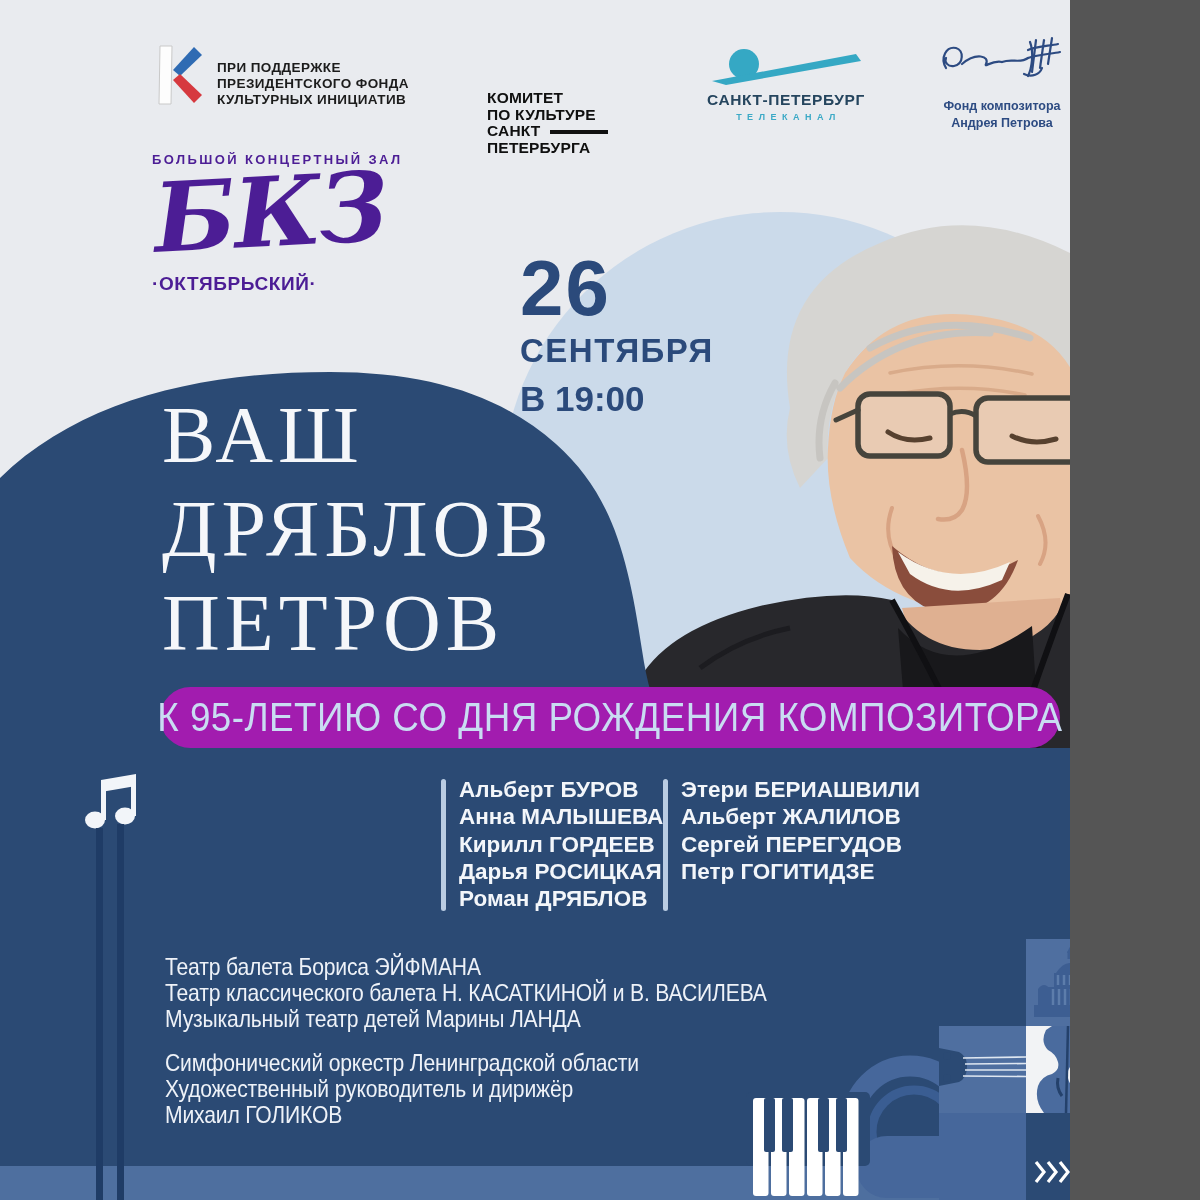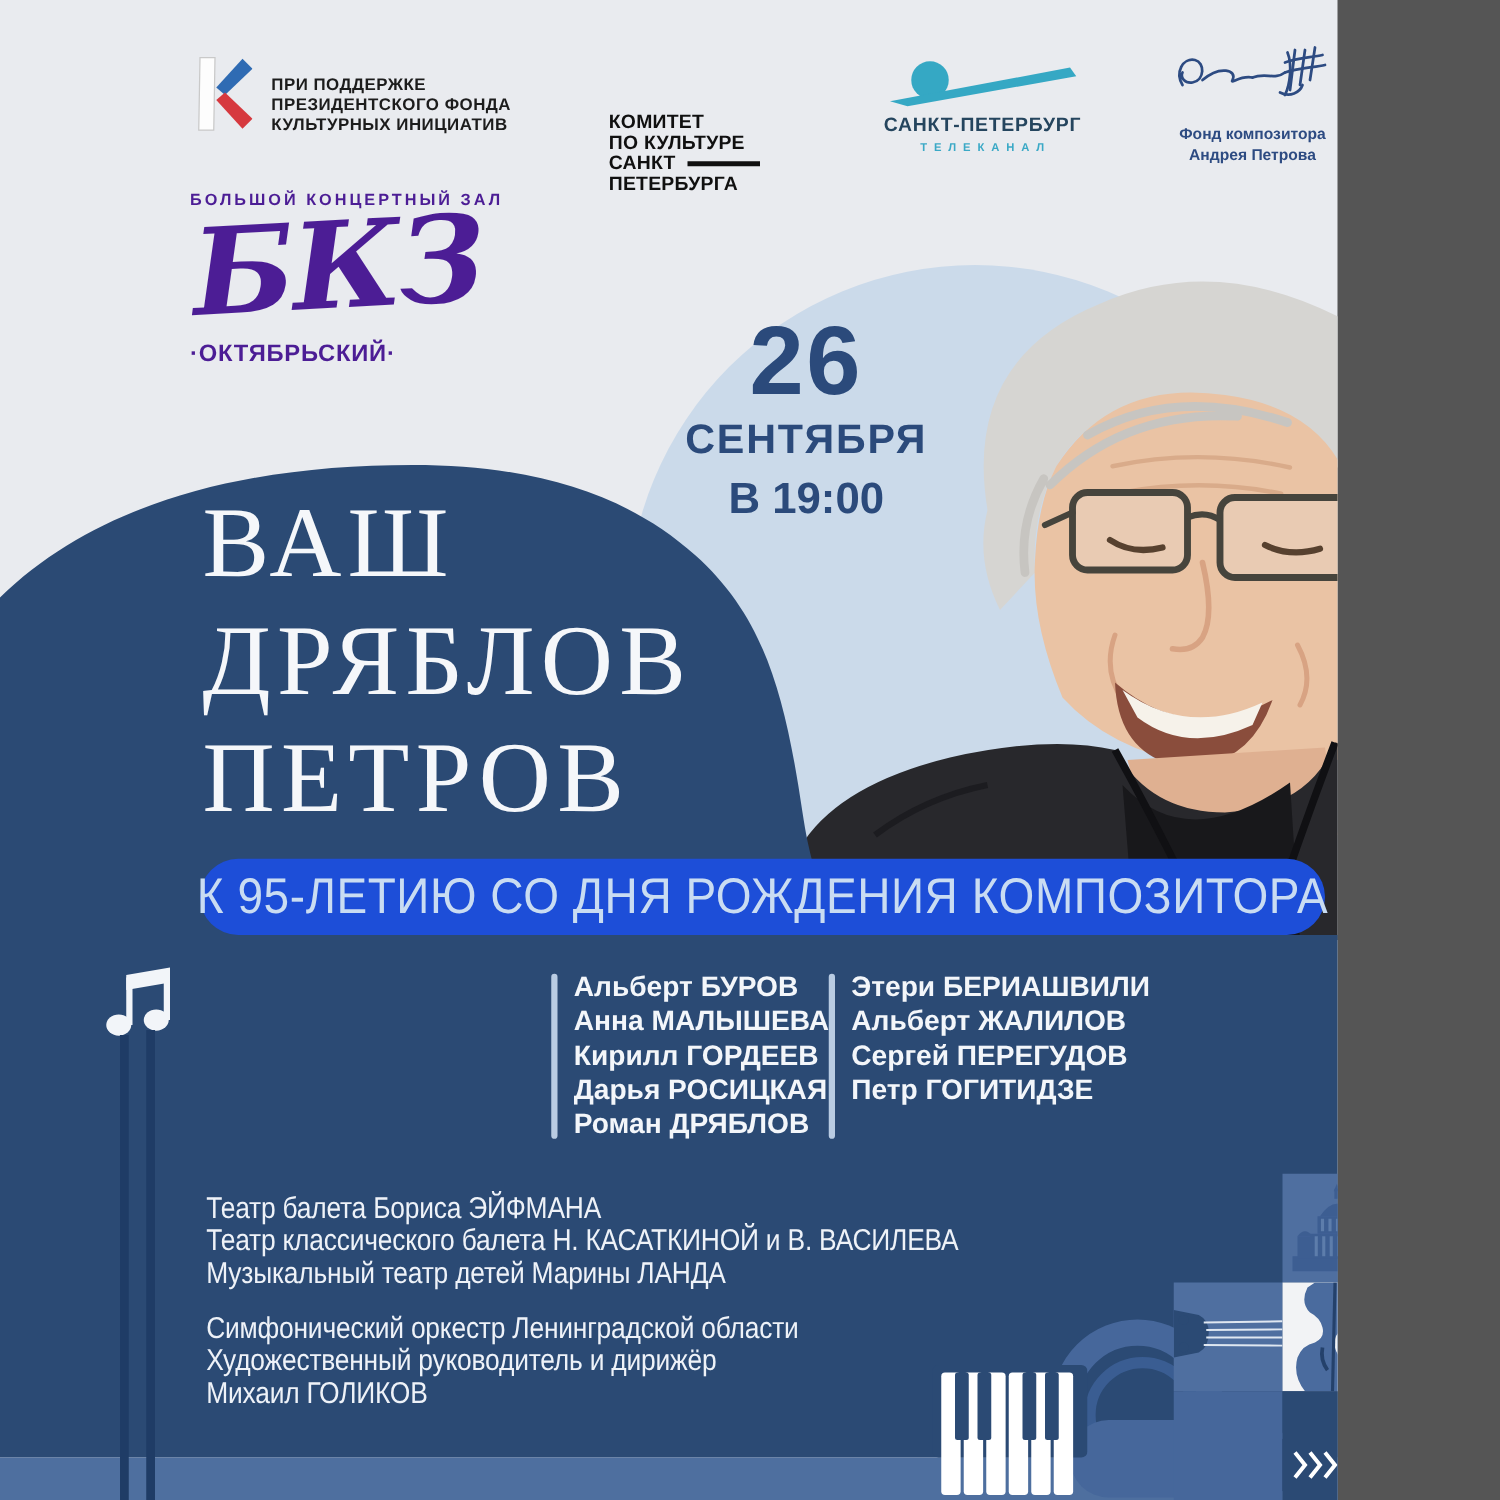--- a/index.html
+++ b/index.html
@@ -33,32 +33,32 @@
   .fund{position:absolute;left:922px;top:34px;width:160px;text-align:center;}
   .fund-text{font-size:12.5px;line-height:16.5px;font-weight:700;color:#2d4b82;margin-top:4px;}
   
   .bkz{position:absolute;left:152px;top:152px;z-index:7;color:#4c1d95;}
   .bkz-hall{font-size:13px;font-weight:700;letter-spacing:2.4px;}
   .bkz-abbr{font-family:"DejaVu Serif","Liberation Serif",serif;font-style:italic;font-weight:700;
     font-size:96px;line-height:92px;letter-spacing:-2px;transform:rotate(-3deg);
     transform-origin:0 50%;margin:6px 0 0 2px;}
   .bkz-name{font-size:19px;font-weight:700;letter-spacing:.6px;margin-top:8px;}
   
-  .date{position:absolute;left:520px;top:250px;width:250px;text-align:center;
+  .date{position:absolute;left:520px;top:250px;width:250px;
     color:#2b4a7b;z-index:7;}
   .date-day{font-size:78px;font-weight:700;line-height:76px;letter-spacing:2px;}
   .date-month{font-size:33px;font-weight:600;letter-spacing:1.5px;margin-top:6px;}
   .date-time{font-size:35px;font-weight:700;margin-top:9px;}
   
   .title{position:absolute;left:162px;top:388px;z-index:7;
     font-family:"Liberation Serif","DejaVu Serif",serif;font-weight:400;
     font-size:80px;line-height:94px;letter-spacing:5px;color:#f5f7fa;}
   
   .banner{position:absolute;left:160px;top:687px;width:900px;height:61px;
-    background:#1d4ed8;border-radius:31px;display:flex;align-items:center;
+    background:#a21caf;border-radius:31px;display:flex;align-items:center;
     justify-content:center;z-index:7;}
   .banner span{font-size:40px;font-weight:500;color:#c9dcf2;white-space:nowrap;
     transform:scaleX(.92);letter-spacing:.5px;}
   
   .col{position:absolute;z-index:7;font-size:22.5px;line-height:27.3px;font-weight:700;
     color:#f3f6fa;white-space:nowrap;}
   .col::before{content:"";position:absolute;left:-18px;top:3px;width:5px;height:132px;
     background:#b9cce3;border-radius:3px;}
   .col1{left:181px;top:776px;}
   .col2{left:459px;top:776px;}

